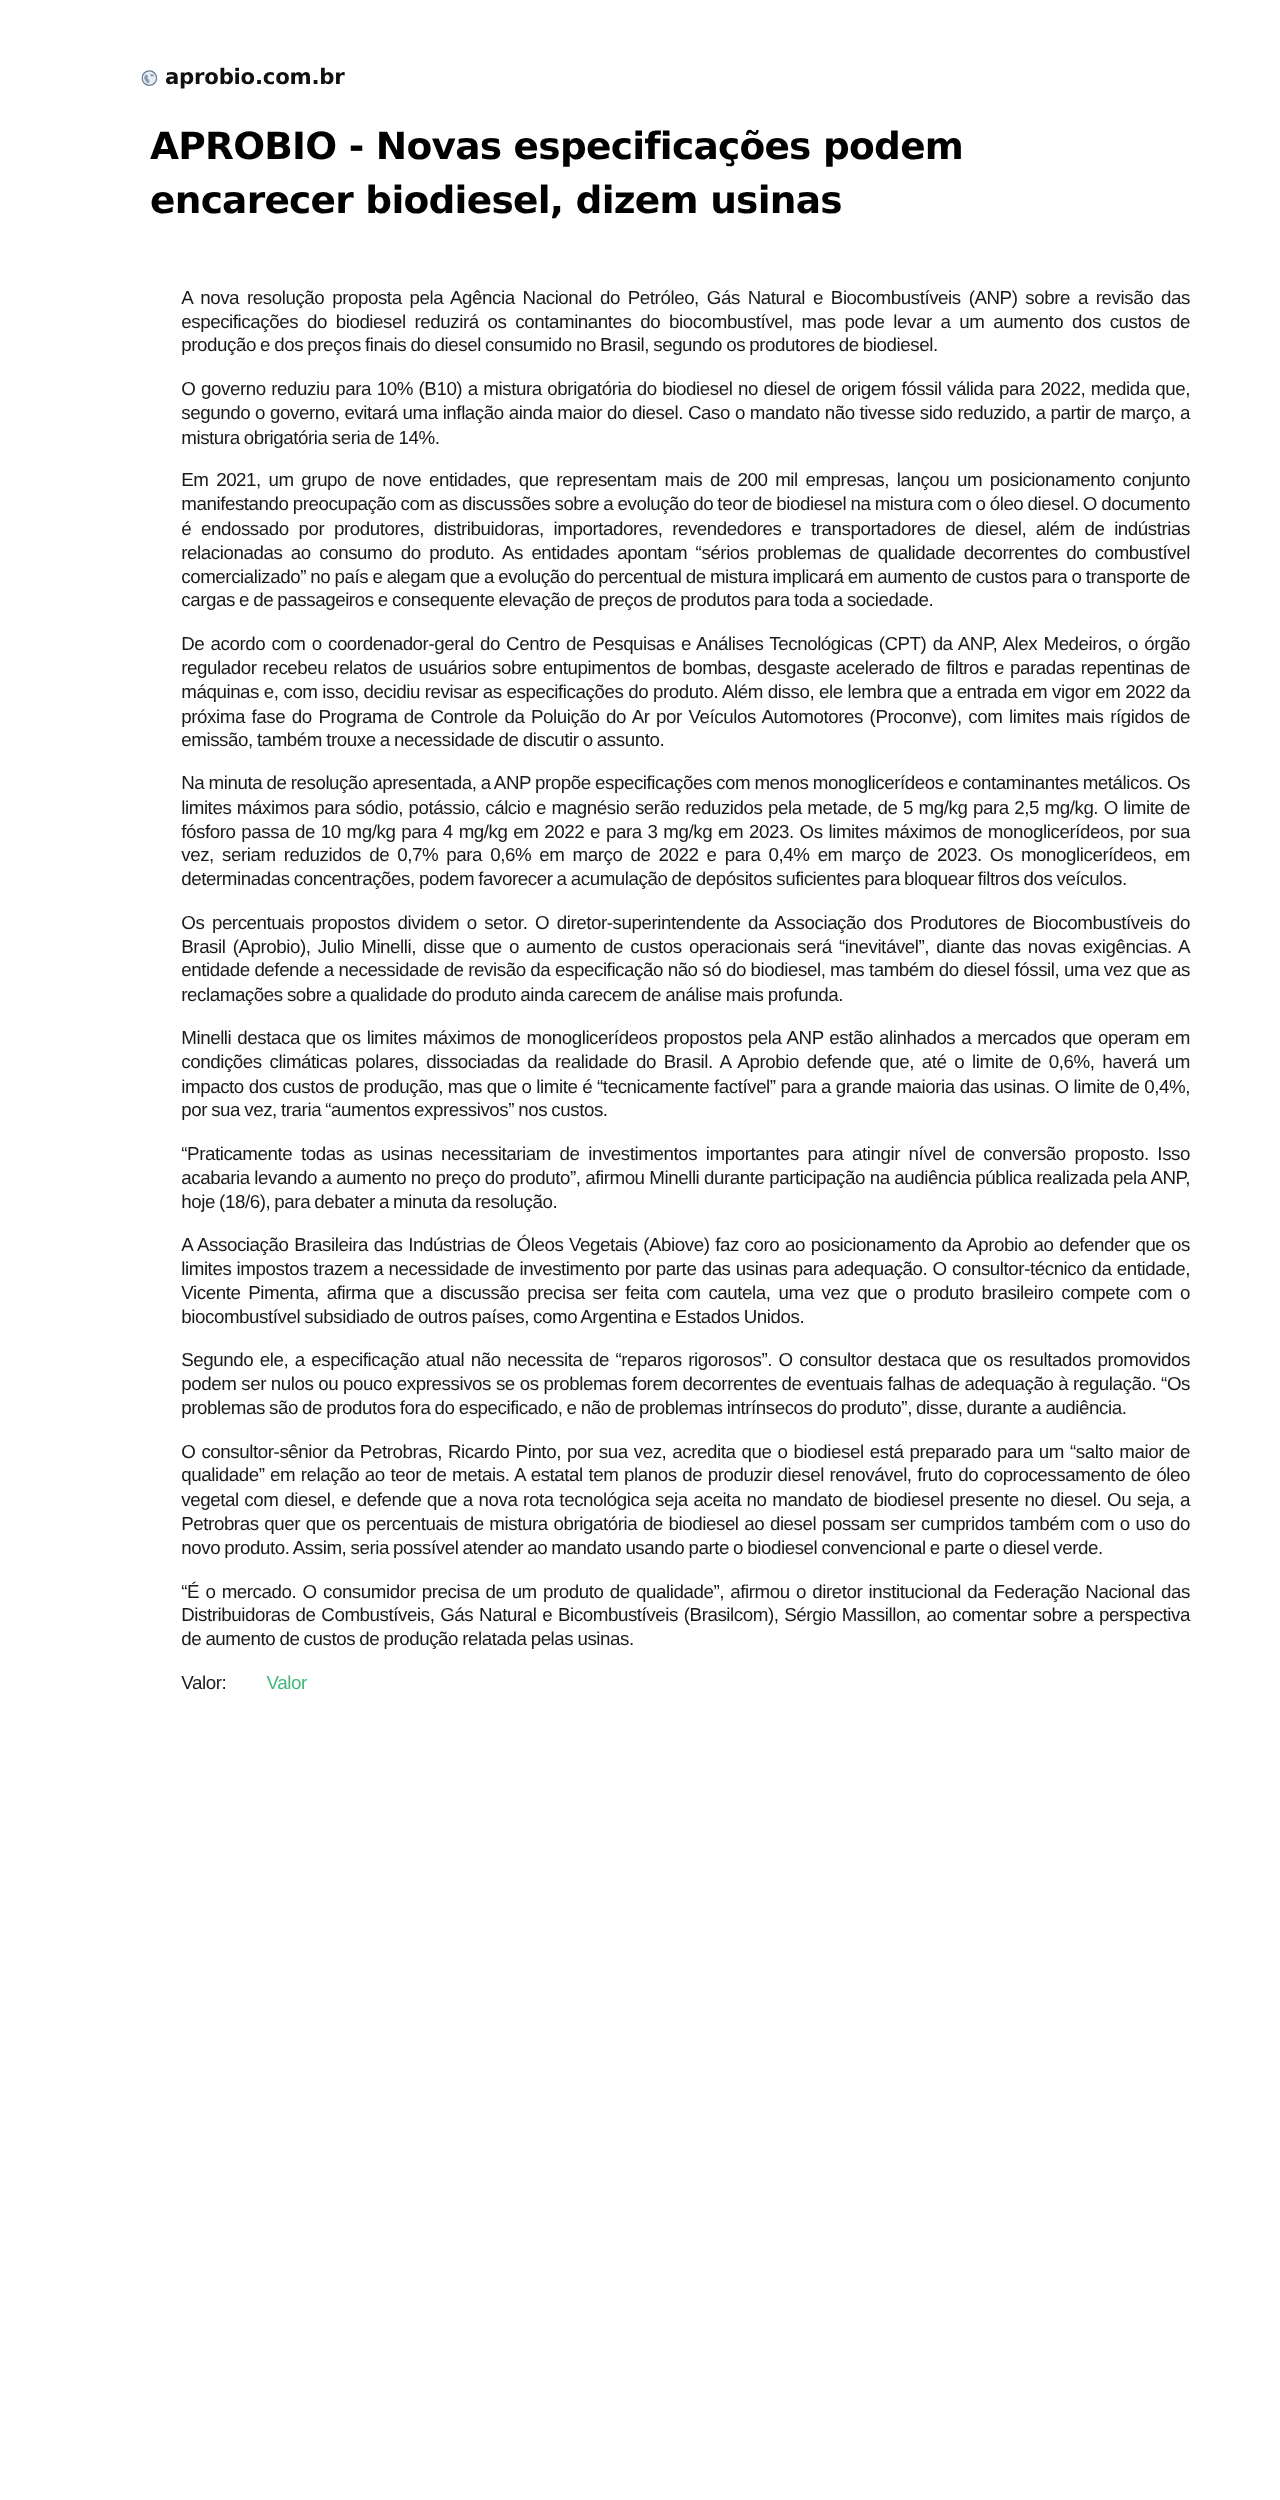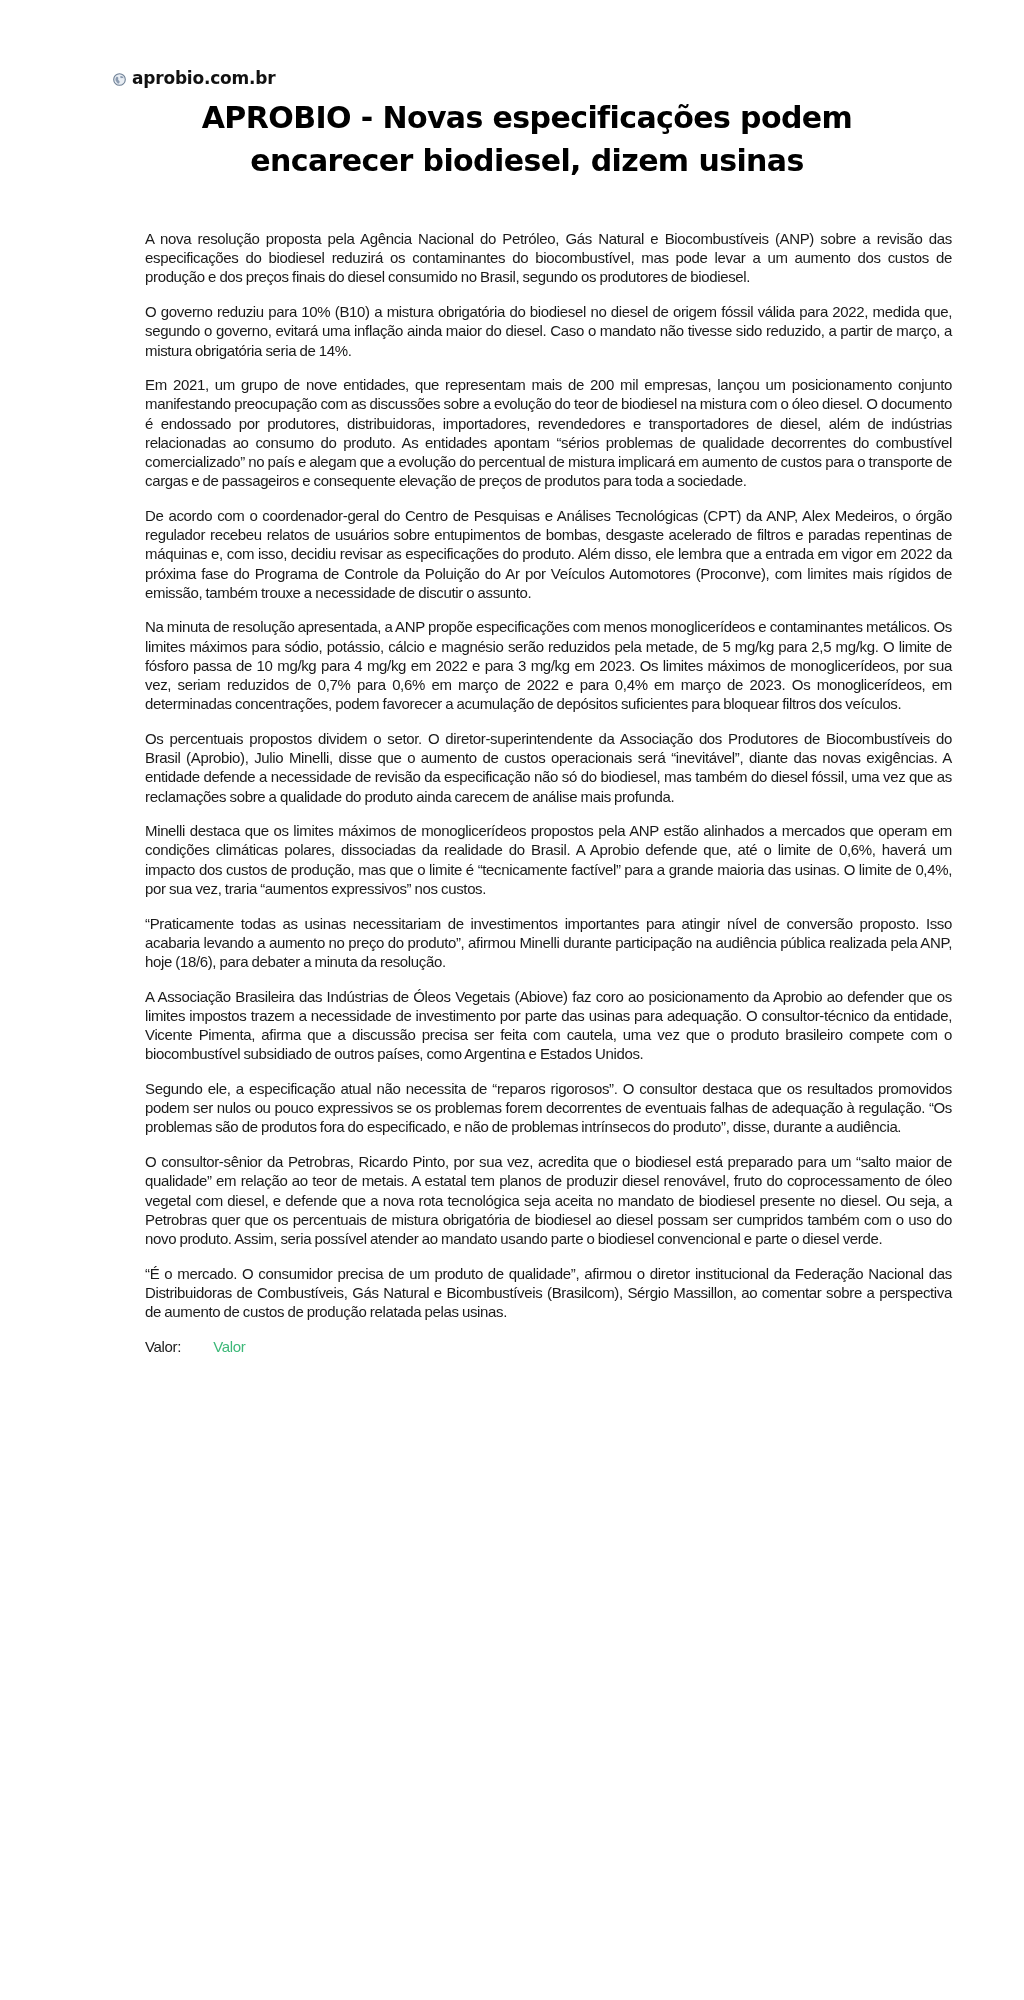--- a/index.html
+++ b/index.html
@@ -11,44 +11,43 @@
       width: 1024px;
       height: 2000px;
       position: relative;
       font-family: "Liberation Sans", sans-serif;
       color: #111111;
       overflow: hidden;
     }
     .site-header {
       position: absolute;
       left: 113px;
-      top: 68px;
+      top: 52px;
       display: flex;
       align-items: center;
       gap: 6px;
     }
     .globe-icon {
       width: 13px;
       height: 13px;
       display: inline-block;
     }
     .site-name {
       font-family: "DejaVu Sans", sans-serif;
       font-weight: bold;
       font-size: 17px;
       color: #111111;
       letter-spacing: -0.2px;
     }
     .title {
       position: absolute;
-      left: 132px;
+      left: 120px;
       width: 790px;
       top: 96px;
       margin: 0;
-      text-align: center;
       font-family: "DejaVu Sans", sans-serif;
       font-weight: bold;
       font-size: 30px;
       line-height: 43px;
       color: #000000;
       letter-spacing: -0.6px;
     }
     .article {
       position: absolute;
       left: 145px;

